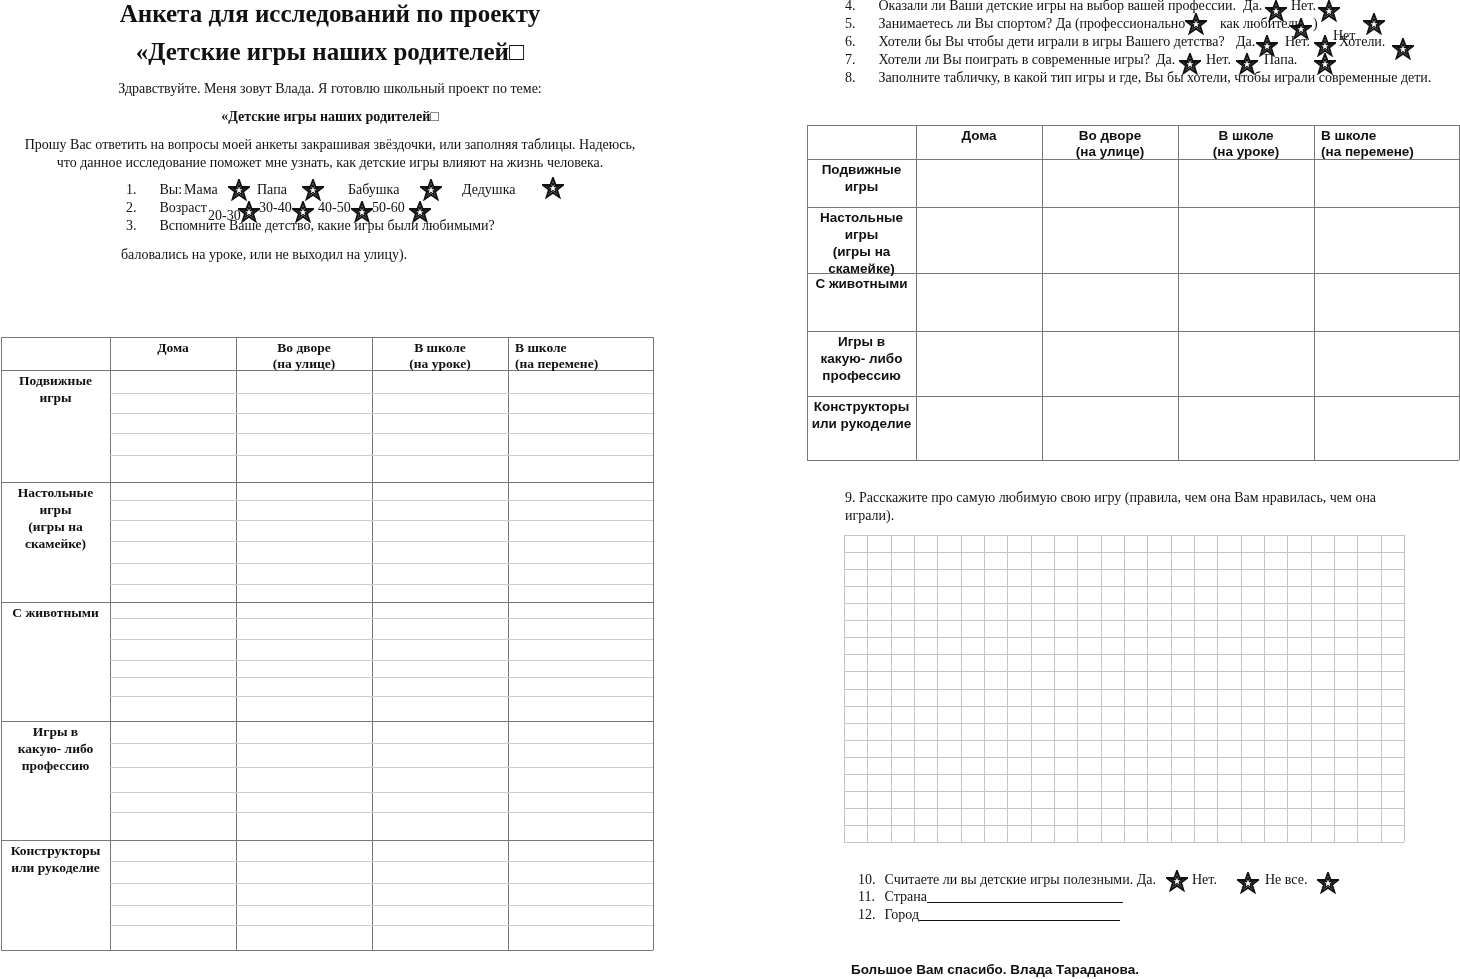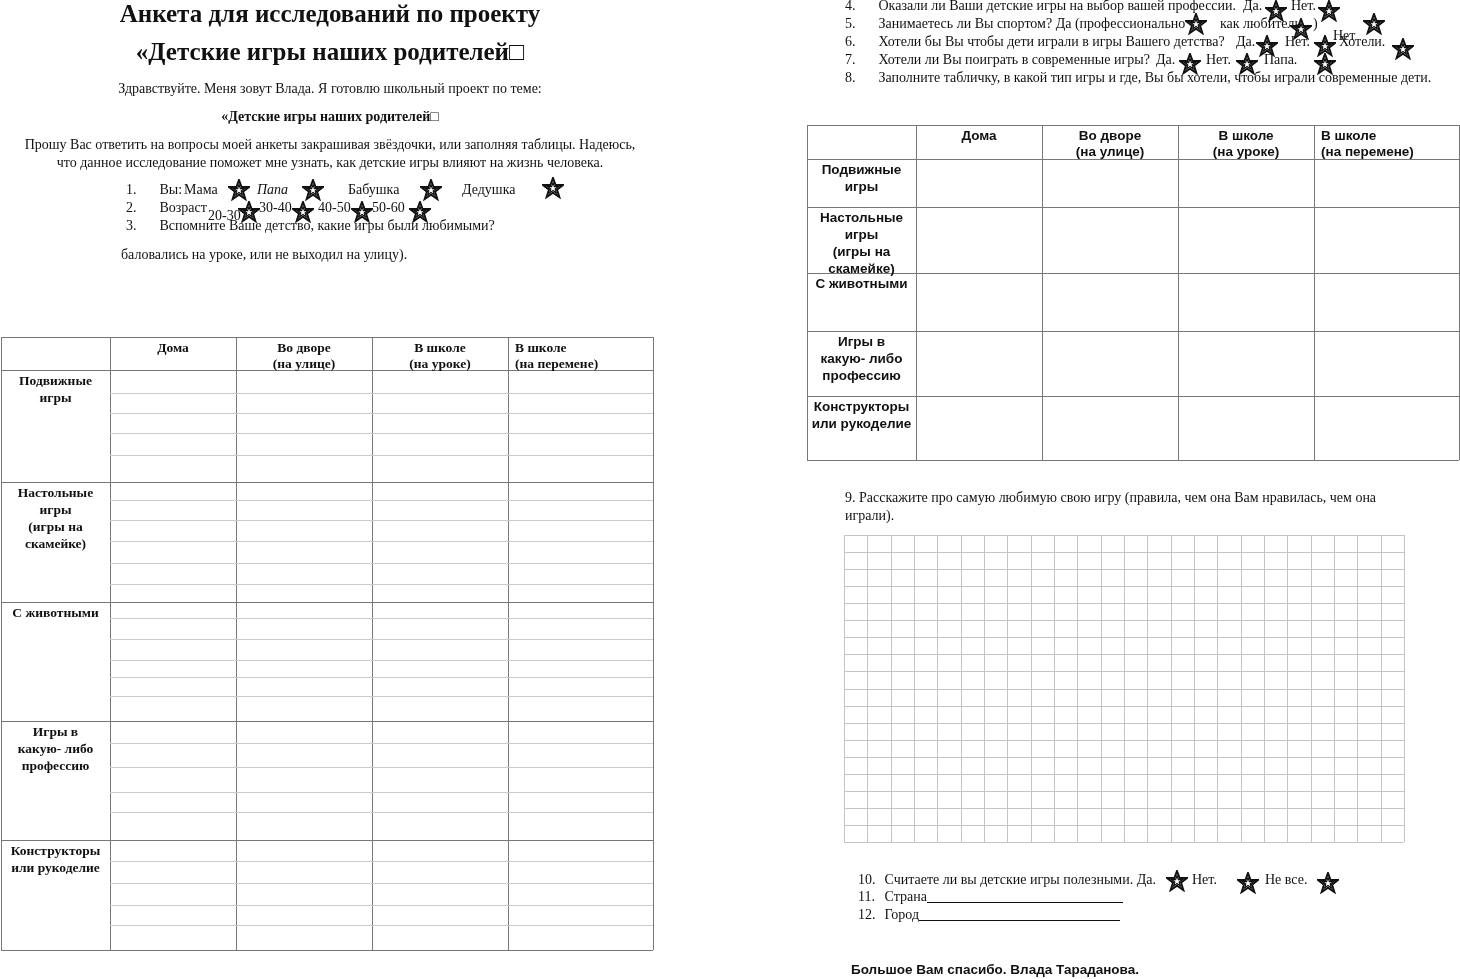--- a/index.html
+++ b/index.html
@@ -45,21 +45,21 @@
   <div class="line" style="top:182px; left:126px;">
     <span class="num">1.</span>
     <span>Вы:</span>
   </div>
   <span class="line" style="top:182px; left:184px;">Мама</span>
   <span class="abs star" style="top:179px; left:228px;">
       <svg viewBox="0 0 22 22">
         <use href="#star-shape"></use>
       </svg>
     </span>
-  <span class="line" style="top:182px; left:257px;font-style:italic;">Папа</span>
+  <span class="line" style="top:182px; left:257px;">Папа</span>
   <span class="abs star" style="top:179px; left:302px;">
       <svg viewBox="0 0 22 22">
         <use href="#star-shape"></use>
       </svg>
     </span>
   <span class="line" style="top:182px; left:348px;">Бабушка</span>
   <span class="abs star" style="top:179px; left:420px;">
       <svg viewBox="0 0 22 22">
         <use href="#star-shape"></use>
       </svg>

